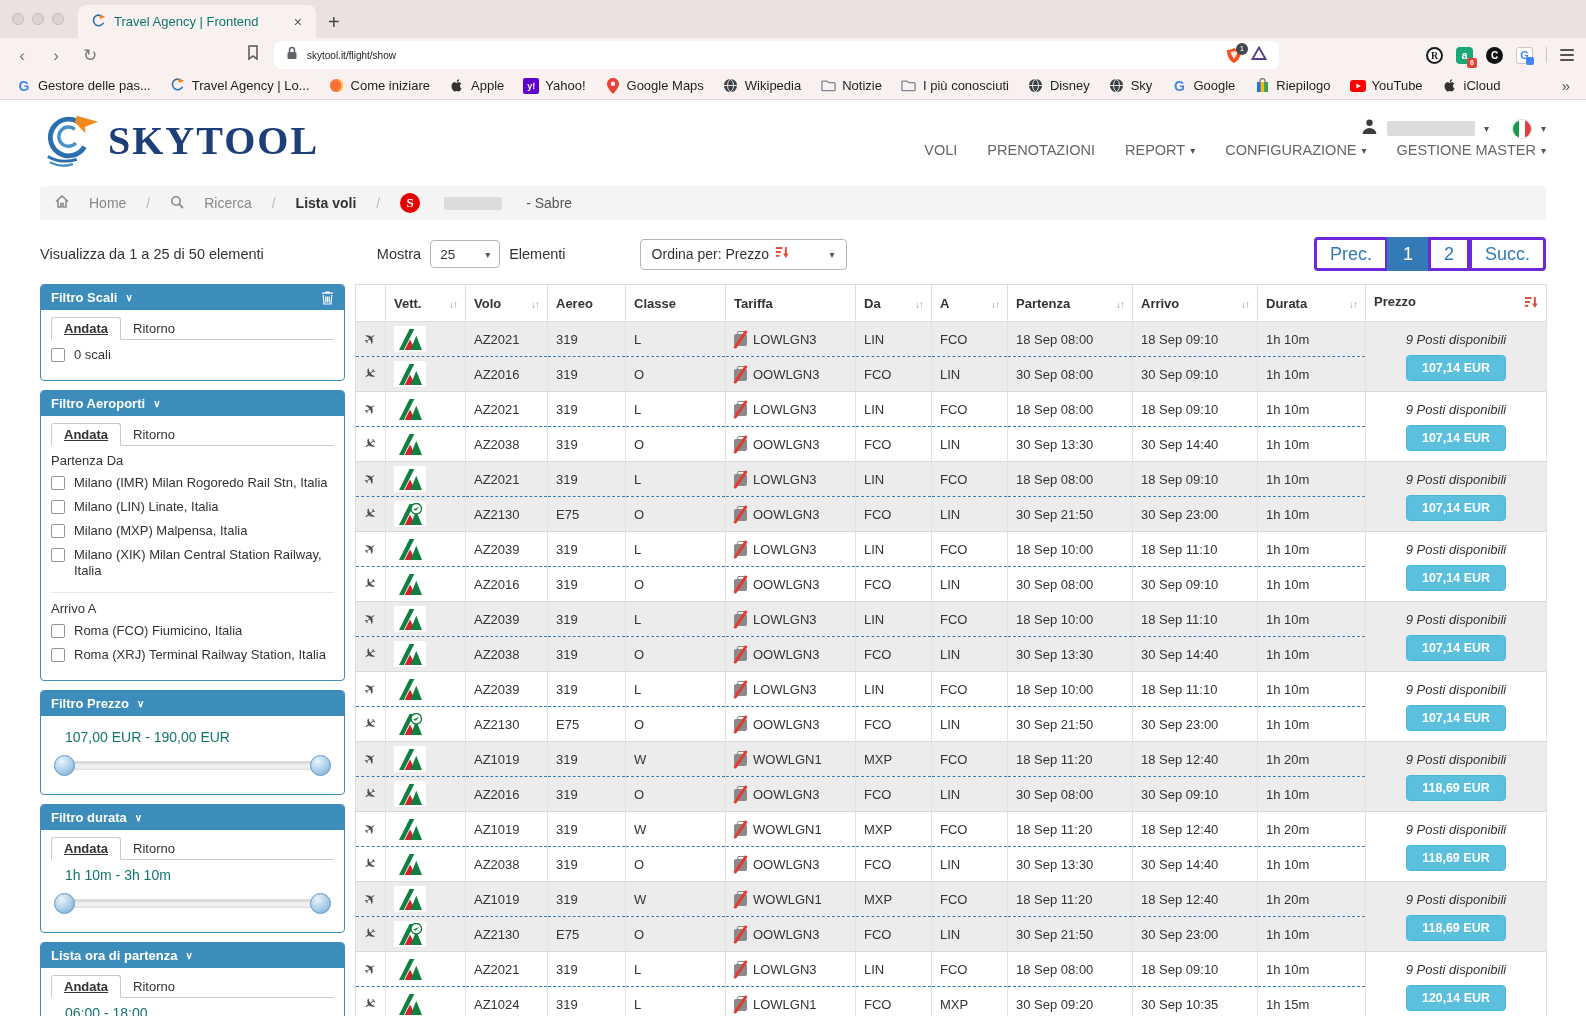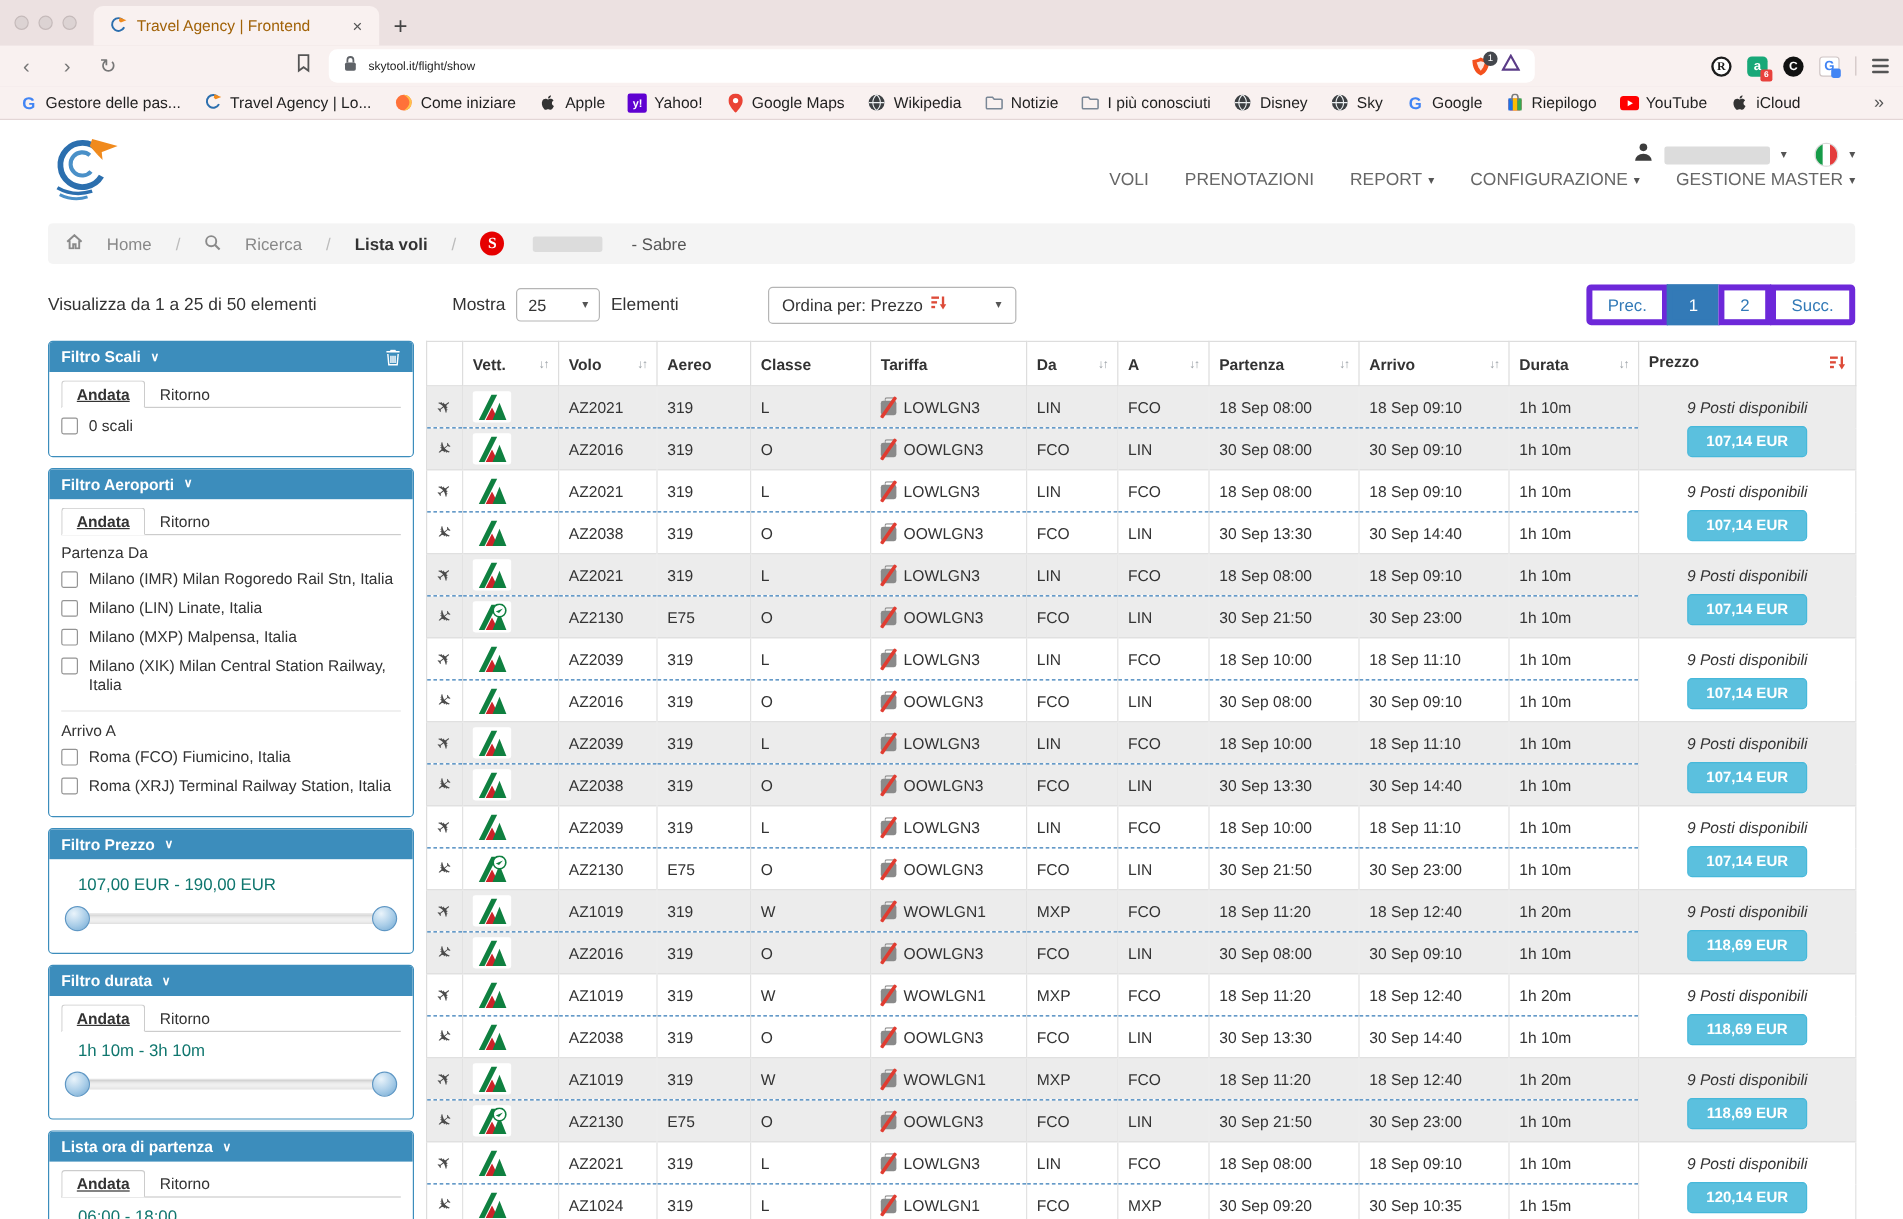--- a/index.html
+++ b/index.html
@@ -5,21 +5,21 @@
   * { box-sizing: border-box; margin: 0; padding: 0; }
   html,body { width:1586px; height:1016px; overflow:hidden; }
   body { font-family:"Liberation Sans", sans-serif; background:#fff; color:#333; }
 
   
   .chrome { background:#ece1e1; }
   .tabstrip { height:38px; display:flex; align-items:flex-end; padding-left:12px; }
   .lights { display:flex; gap:8px; align-items:center; height:38px; padding-right:14px; }
   .light { width:12px; height:12px; border-radius:50%; background:#dcd3d3; border:1px solid #c5baba; }
   .tab { display:flex; align-items:center; gap:8px; background:#f9f1f0; border-radius:8px 8px 0 0; height:33px; padding:0 12px; width:238px; }
-  .tab-title { font-size:13px; color:#a16207; white-space:nowrap; overflow:hidden; flex:1; }
+  .tab-title { font-size:13px; color:#0f766e; white-space:nowrap; overflow:hidden; flex:1; }
   .tab-close { color:#555; font-size:14px; padding:0 2px; }
   .newtab { font-size:20px; color:#444; padding:0 12px 4px; }
   .toolbar { height:34px; background:#f9f1f0; display:flex; align-items:center; padding:0 12px; gap:14px; }
   .navbtn { color:#777; font-size:17px; line-height:1; width:20px; text-align:center; }
   .tb-spacer { width:118px; }
   .urlbar { height:28px; background:#fff; border-radius:7px; flex:0 0 1005px; display:flex; align-items:center; padding:0 12px; gap:9px; }
   .url-text { font-size:10px; color:#1c1c1c; flex:1; }
   .shield-wrap { position:relative; display:flex; }
   .shield-badge { position:absolute; top:-4px; right:-6px; background:#44474d; color:#fff; border-radius:50%; width:12px; height:12px; font-size:8px; display:flex; align-items:center; justify-content:center; }
   .ext-area { display:flex; align-items:center; gap:13px; margin-left:auto; }
@@ -63,21 +63,21 @@
   .bc-sabre-label { color:#555; }
 
   
   .results-bar { margin:17px 40px 13px; display:flex; align-items:center; font-size:14.5px; color:#333; }
   .rb-controls { display:flex; align-items:center; margin-left:113px; }
   .page-size { width:70px; height:28px; border:1px solid #b5b5b5; border-radius:4px; display:flex; align-items:center; padding:0 9px; margin:0 9px; background:#fff; font-size:13.5px; }
   .page-size .caret { margin-left:auto; }
   .sort-box { width:207px; height:31px; border:1px solid #b5b5b5; border-radius:4px; display:flex; align-items:center; padding:0 11px; margin-left:74px; background:#fff; gap:7px; font-size:14px; }
   .sort-box .caret { margin-left:auto; }
   .pagination { margin-left:auto; display:flex; }
-  .pg-item { min-width:41px; height:34px; border:5px solid #6d28d9; display:flex; align-items:center; justify-content:center; color:#337ab7; background:#fff; font-size:14px; margin-left:-1px; padding:10px 13px; }
+  .pg-item { min-width:41px; height:34px; border:3px solid #6d28d9; display:flex; align-items:center; justify-content:center; color:#337ab7; background:#fff; font-size:18px; margin-left:-1px; padding:10px 13px; }
   .pg-item:first-child { border-radius:4px 0 0 4px; margin-left:0; }
   .pg-item:last-child { border-radius:0 4px 4px 0; }
   .pg-active { background:#337ab7; border-color:#337ab7; color:#fff; }
 
   
   .main { display:flex; gap:10px; padding:0 40px; align-items:flex-start; }
   .sidebar { width:305px; flex:0 0 305px; display:flex; flex-direction:column; gap:9px; }
   .fbox { border:1px solid #3c8dbc; border-radius:4px; background:#fff; overflow:hidden; }
   .fbox-h { background:#3c8dbc; color:#fff; font-weight:bold; font-size:13px; padding:5px 10px; display:flex; align-items:center; gap:8px; }
   .fbox-h .chev { font-size:10px; }
@@ -309,20 +309,21 @@
 <div class="site-header">
   <div class="logo">
     <svg width="62" height="56" viewBox="0 0 64 58">
       <path d="M44,14 A19,19 0 1 0 46,36" fill="none" stroke="#2c6fae" stroke-width="5"></path>
       <path d="M36,18 A10,10 0 1 0 37,32" fill="none" stroke="#4a90c8" stroke-width="3.5"></path>
       <path d="M8,46 q14,8 30,3" fill="none" stroke="#2c6fae" stroke-width="3"></path>
       <path d="M10,52 q12,6 24,2" fill="none" stroke="#4a90c8" stroke-width="2.5"></path>
       <path fill="#f08a1d" d="M38,4 L60,10 L42,17 L36,10 Z"></path>
       <path fill="#f08a1d" d="M42,17 L47,22 L46,13 Z"></path>
     </svg>
+    <span class="logo-word">SKYTOOL</span>
   </div>
   <div class="user-row">
     <span><svg width="17" height="17" viewBox="0 0 16 16">
           <circle cx="8" cy="4.5" r="3" fill="#3c3c3c"></circle>
           <path d="M1.5,15 a6.5,5.5 0 0 1 13,0 Z" fill="#3c3c3c"></path>
         </svg></span>
     <span class="redacted chip-user"></span>
     <span class="caret">▾</span>
     <span class="flag">
         <span class="fl-g"></span>

